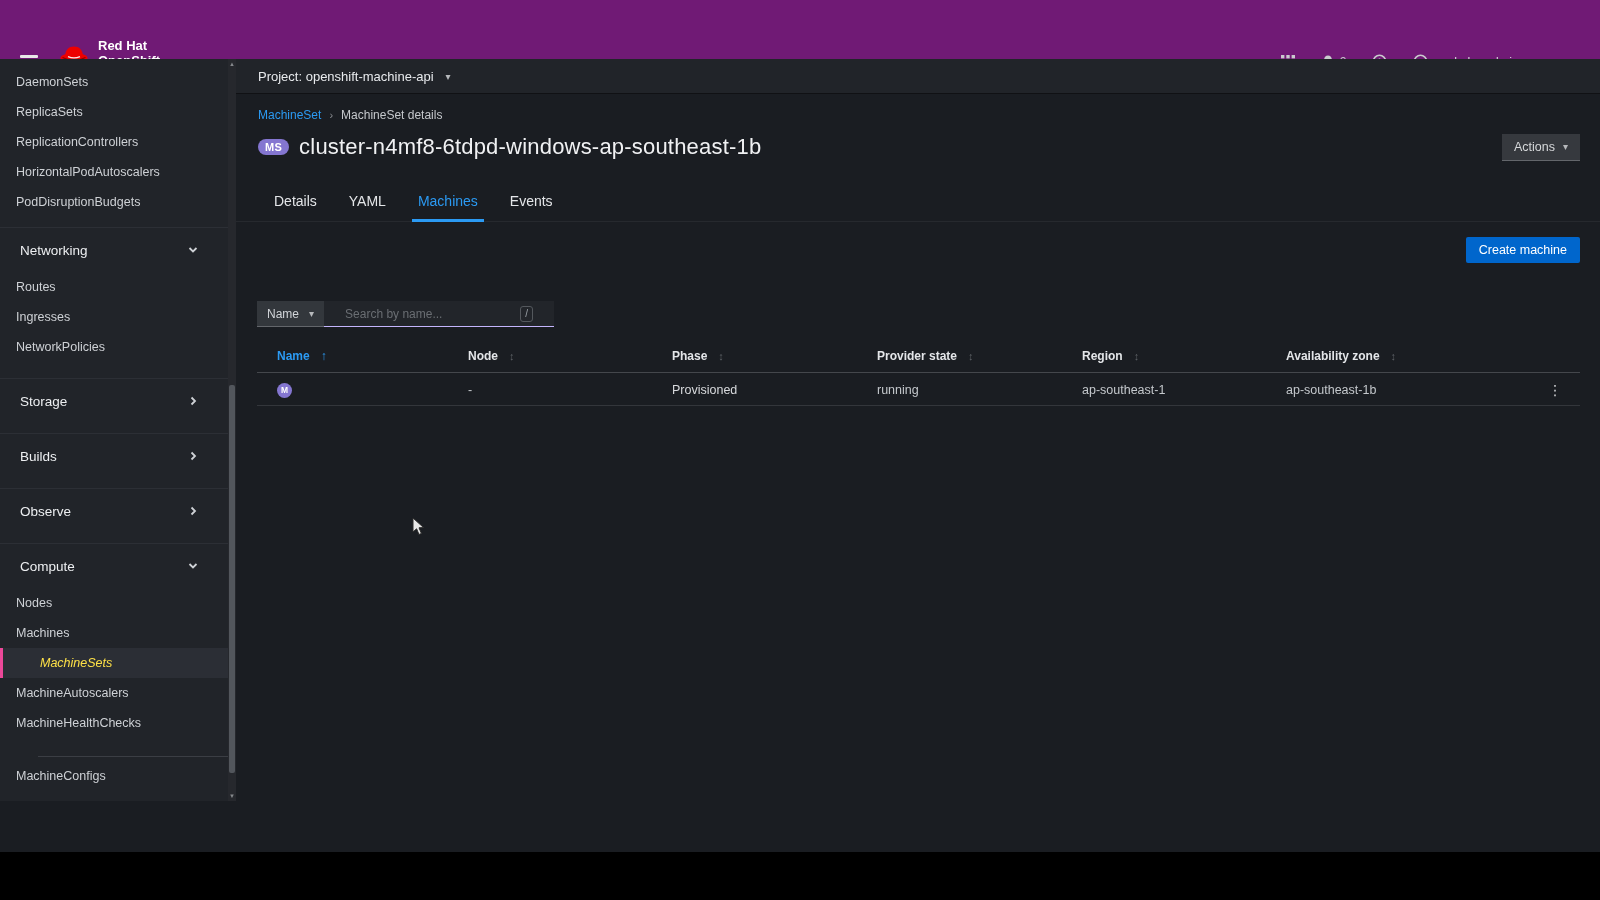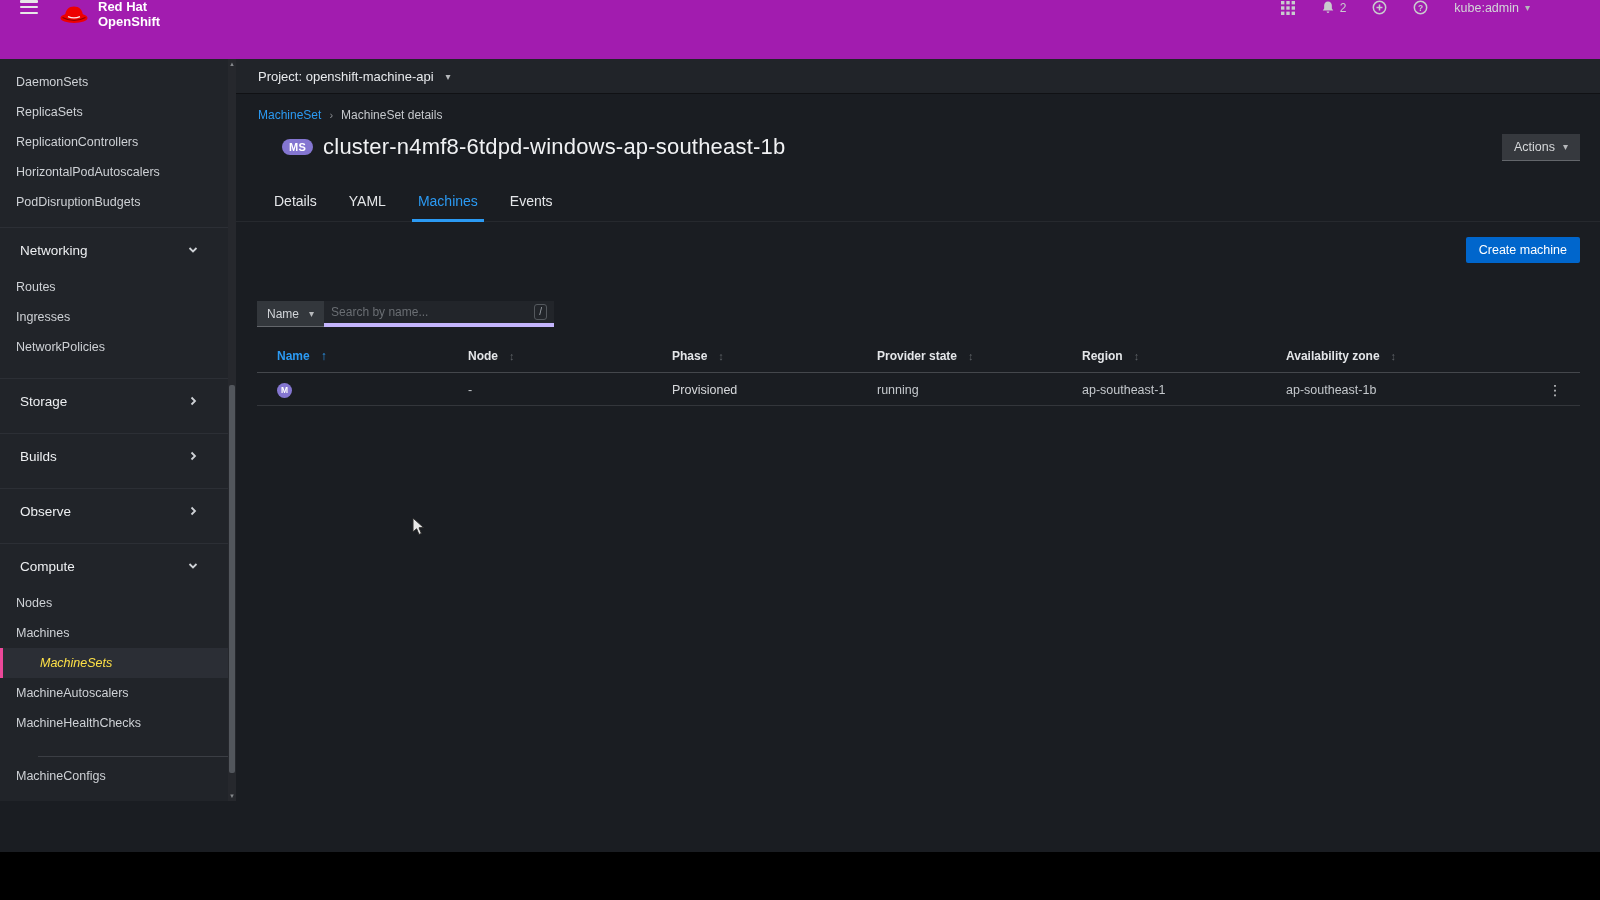--- a/index.html
+++ b/index.html
@@ -6,22 +6,22 @@
   html,body { background:#000; }
   #root {
     position:relative; width:1600px; height:900px; overflow:hidden;
     background:#000; font-family:"Liberation Sans", sans-serif;
     -webkit-font-smoothing:antialiased;
   }
   .top-strip { position:absolute; left:0; top:44px; width:1600px; height:7px; background:#2b2c31; }
   .app { position:absolute; left:0; top:51px; width:1600px; height:801px; background:#1a1d22; }
 
   
-  .masthead { position:absolute; left:0; top:0; width:100%; height:69px; background:#a21caf;
-    display:flex; align-items:flex-start; padding:0 70px 0 20px; }
+  .masthead { position:absolute; left:0; top:0; width:100%; height:69px; background:#701a75;
+    display:flex; align-items:flex-end; padding:0 70px 0 20px; }
   .hamburger { width:18px; height:14px; display:flex; flex-direction:column; justify-content:space-between; cursor:pointer; }
   .hamburger span { display:block; height:2.5px; background:#e8e8e8; border-radius:1px; }
   .brand { display:flex; align-items:center; gap:8px; margin-left:20px; cursor:pointer; }
   .brand-text { color:#fff; font-size:13px; font-weight:bold; line-height:1.15; }
   .mast-right { margin-left:auto; display:flex; align-items:center; gap:26px; }
   .mast-icon { display:flex; align-items:center; gap:5px; color:#c9cbce; font-size:12px; cursor:pointer; }
   .user-menu { color:#d4d6d9; font-size:12.5px; display:flex; align-items:center; gap:6px; cursor:pointer; }
   .caret { display:inline-block; font-size:10px; color:#b6b8bb; }
 
   
@@ -44,42 +44,42 @@
   .banner { height:23px; background:#0066cc; color:#fff; font-size:11.5px; display:flex; align-items:center; justify-content:center; gap:4px; }
   .banner a { color:#fff; text-decoration:underline; cursor:pointer; }
   .project-bar { height:35px; background:#212429; border-bottom:1px solid #101114; display:flex; align-items:center;
     gap:12px; padding-left:22px; font-size:13px; color:#e8eaed; }
   .project-toggle { display:flex; align-items:center; gap:12px; cursor:pointer; }
 
   .head { padding:14px 20px 0 22px; }
   .breadcrumb { font-size:12px; color:#c5c8cc; display:flex; align-items:center; gap:8px; }
   .breadcrumb .crumb-link { color:#2b9af3; cursor:pointer; }
   .crumb-sep { color:#8a8d91; font-size:11px; }
-  .title-row { margin-top:9px; display:flex; align-items:center; gap:10px; height:32px;margin-left:24px; }
+  .title-row { margin-top:9px; display:flex; align-items:center; gap:10px; height:32px; }
   .res-badge { background:#8476d1; color:#fff; font-size:11px; font-weight:bold; border-radius:11px;
     padding:2px 7px; letter-spacing:.3px; }
   .page-title { color:#f0f1f3; font-size:22px; font-weight:400; letter-spacing:.2px; }
   .actions-btn { margin-left:auto; height:27px; background:#36393e; border:none; border-bottom:1px solid #63666b;
     color:#d6d8da; font-size:12.5px; padding:0 12px; display:flex; align-items:center; gap:8px; cursor:pointer;
     font-family:"Liberation Sans", sans-serif; }
 
   .tab-bar { display:flex; margin-top:21px; padding-left:22px; border-bottom:1px solid #26292e; }
   .tab { position:relative; padding:9px 16px 12px 16px; font-size:14px; color:#e4e6e9; cursor:pointer; }
   .tab.active { color:#2b9af3; }
   .tab.active::after { content:""; position:absolute; left:10px; right:10px; bottom:-1px; height:3px; background:#2b9af3; }
 
   .content { position:relative; height:447px; }
   .create-btn { position:absolute; top:15px; right:20px; height:26px; background:#0066cc; color:#fff;
     border:none; border-radius:2px; font-size:12.5px; padding:0 13px; cursor:pointer; font-family:"Liberation Sans", sans-serif; }
 
   .toolbar { position:absolute; top:79px; left:21px; display:flex; }
   .filter-dd { height:26px; background:#33373c; border-bottom:1px solid #63666b; color:#d2d5d9; font-size:12px;
     display:flex; align-items:center; gap:10px; padding:0 10px; cursor:pointer; }
-  .search-box { width:230px; height:26px; background:#22252a; border-bottom:4px solid #c4b5fd;
-    display:flex; align-items:center; padding:0 7px; gap:6px; }
+  .search-box { width:230px; height:26px; background:#22252a; border-bottom:1px solid #c4b5fd;
+    display:flex; align-items:center; padding:0 21px; gap:6px; }
   .search-box input { flex:1; background:transparent; border:none; outline:none; color:#d2d5d9;
     font-size:12px; font-family:"Liberation Sans", sans-serif; min-width:0; }
   .search-box input::placeholder { color:#6a6e73; }
   .kbd-slash { border:1px solid #54585d; border-radius:3px; color:#9aa0a6; font-size:10px; padding:0 4px; line-height:14px; }
 
   .table { position:absolute; top:118px; left:21px; right:20px; }
   .tgrid { display:grid; grid-template-columns:191px 204px 205px 205px 204px 1fr 70px; }
   .thead { border-bottom:1px solid #44474c; padding-bottom:9px; padding-top:9px; }
   .th { display:flex; align-items:center; gap:11px; padding-left:20px; font-size:12px; font-weight:bold; color:#e4e6e9; cursor:pointer; }
   .th .sort-muted { color:#5c6065; font-size:11px; font-weight:normal; }

